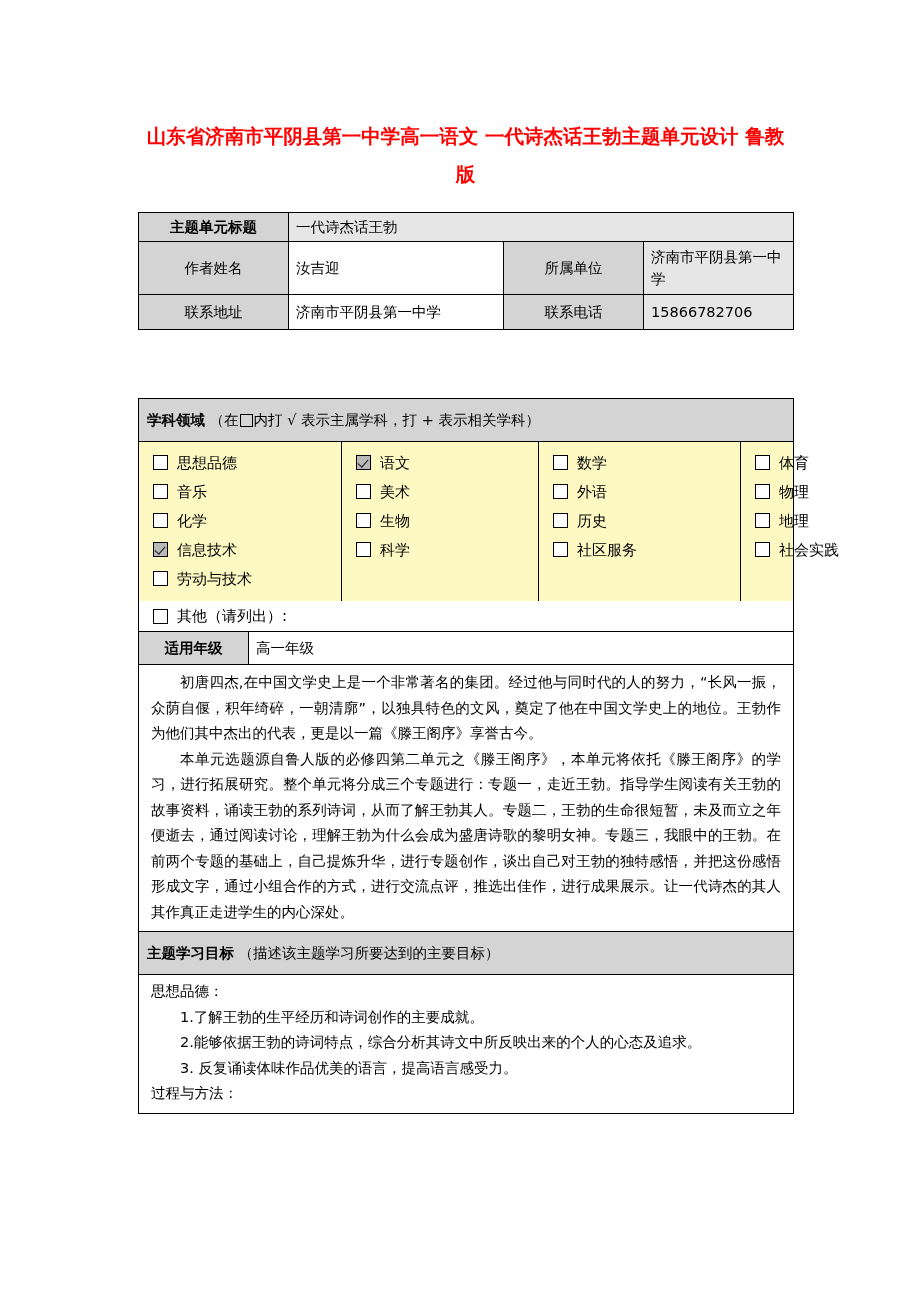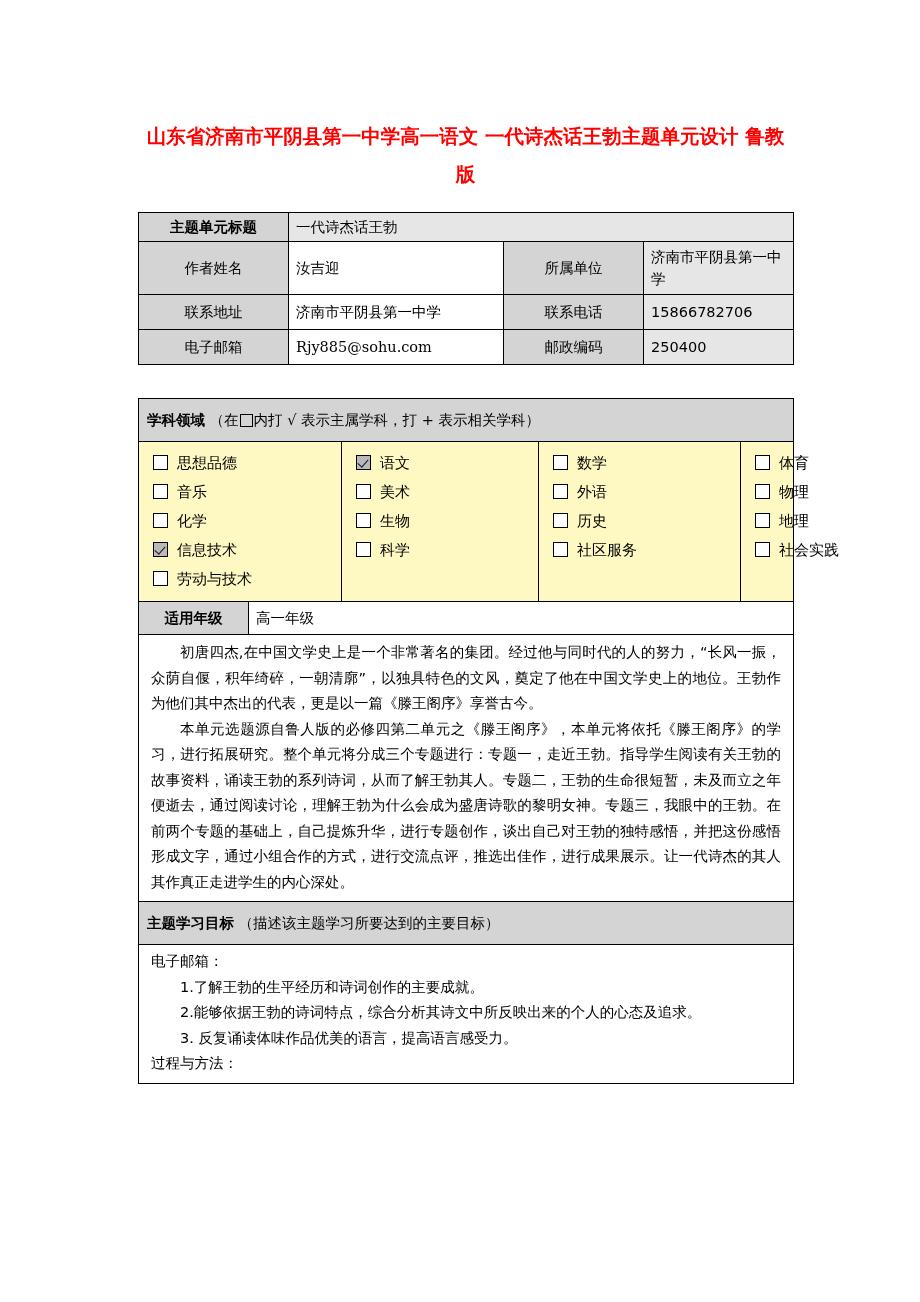--- a/index.html
+++ b/index.html
@@ -202,26 +202,20 @@
         <td class="white val">汝吉迎</td>
         <td class="gray lbl-n">所属单位</td>
         <td class="gray-l val">济南市平阴县第一中学</td>
       </tr>
       <tr>
         <td class="gray lbl-n" style="height:28px">联系地址</td>
         <td class="white val">济南市平阴县第一中学</td>
         <td class="gray lbl-n">联系电话</td>
         <td class="gray-l val">15866782706</td>
       </tr>
-      <tr>
-        <td class="gray lbl-n" style="height:28px">电子邮箱</td>
-        <td class="white val" style="font-family:'DejaVu Serif',serif;">Rjy885@sohu.com</td>
-        <td class="gray lbl-n">邮政编码</td>
-        <td class="gray-l val">250400</td>
-      </tr>
     </tbody>
   </table>
 
   <table class="tbl" id="table-body">
     <colgroup>
       <col style="width:110px">
       <col style="width:545px">
     </colgroup>
     <tbody>
 
@@ -309,20 +303,24 @@
                       <span class="cb-label">地理</span>
                     </div>
                     <div class="cbrow">
                       <span class="cbox"></span>
                       <span class="cb-label">社会实践</span>
                     </div>
                   </td>
               </tr>
             </tbody>
           </table>
+          <div class="other-row">
+            <span class="cbox"></span>
+            <span class="cb-label">其他（请列出）:</span>
+          </div>
         </td>
       </tr>
 
       <tr>
         <td class="gray lbl" style="height:26px">适用年级</td>
         <td class="white val">高一年级</td>
       </tr>
 
 
 
@@ -338,21 +336,21 @@
       <tr class="hdr-row">
         <td colspan="2">
           <span class="hdr-title">主题学习目标</span>
           <span class="hdr-note">（描述该主题学习所要达到的主要目标）</span>
         </td>
       </tr>
 
       <tr>
         <td colspan="2" style="padding:0">
           <div class="goal">
-            <div>电子邮箱：</div>
+            <div>思想品德：</div>
             <div class="ind1">1.了解王勃的生平经历和诗词创作的主要成就。</div>
             <div class="ind1">2.能够依据王勃的诗词特点，综合分析其诗文中所反映出来的个人的心态及追求。</div>
             <div class="ind1">3. 反复诵读体味作品优美的语言，提高语言感受力。</div>
             <div>过程与方法：</div>
           </div>
         </td>
       </tr>
 
     </tbody>
   </table>

